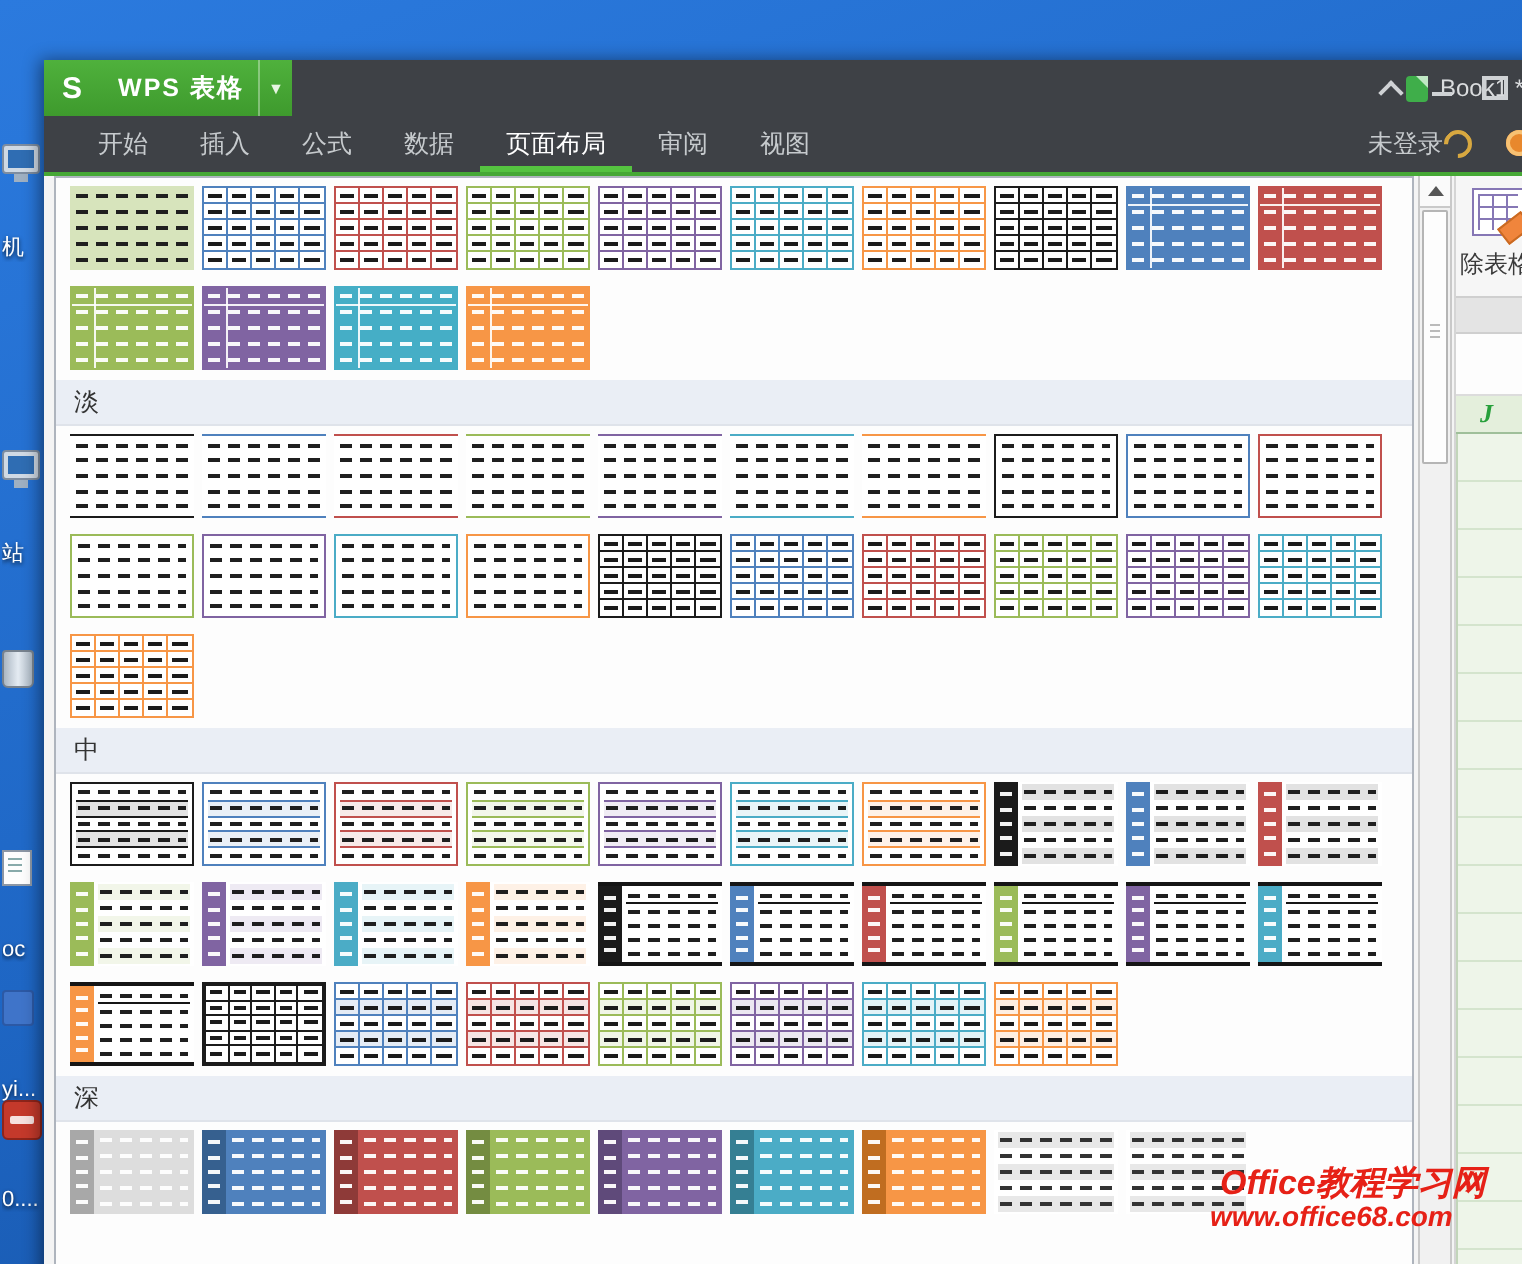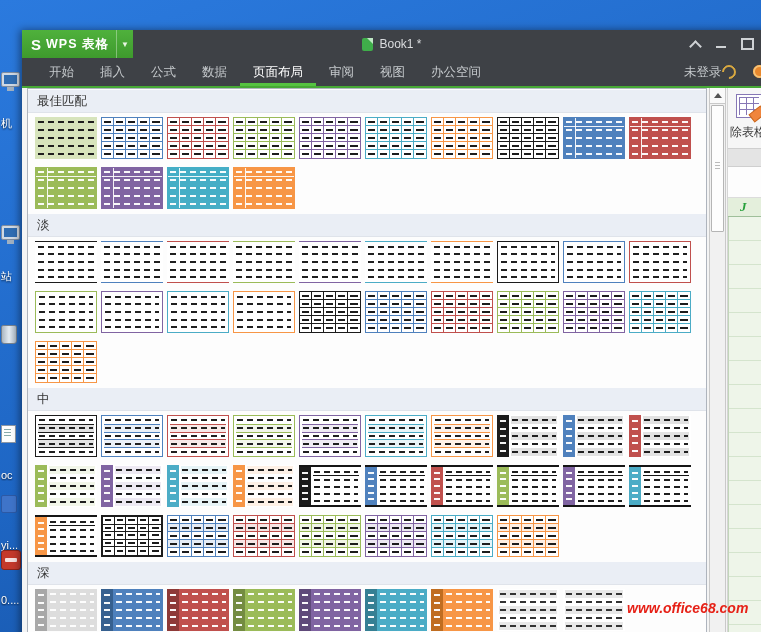--- a/index.html
+++ b/index.html
@@ -22,25 +22,25 @@
   .ic-appr{width:18px;height:18px;background:#c4392b;border-radius:3px;border:1px solid #8e241a;position:relative;}
   .ic-appr::after{content:"";position:absolute;left:3px;top:7px;right:3px;height:4px;background:rgba(255,255,255,.85);border-radius:1px;}
 
   
   .window{position:absolute;left:22px;top:30px;width:790px;height:650px;background:#f4f4f4;
           z-index:10;box-shadow:-2px 0 8px rgba(0,0,0,.45);}
 
   .titlebar{height:28px;background:#3e4146;position:relative;display:flex;align-items:center;}
   .app-chip{height:28px;display:flex;align-items:center;background:linear-gradient(#4fb13c,#3e9a2d);color:#fff;cursor:default;}
   .app-logo{font-weight:bold;font-size:15px;padding:0 5px 0 9px;}
-  .app-name{font-weight:bold;font-size:12.5px;letter-spacing:1px;padding-right:7px;}
+  .app-name{font-weight:bold;font-size:12.5px;letter-spacing:1px;padding-right:7px;margin-left:13px;}
   .app-caret{width:16px;height:28px;display:flex;align-items:center;justify-content:center;
              border-left:1px solid rgba(255,255,255,.35);font-size:8px;color:#e7f5e2;}
   .doc-title{position:absolute;left:0;right:50px;top:0;height:28px;display:flex;align-items:center;
-             justify-content:center;gap:6px;color:#dadcde;font-size:12px;pointer-events:none;}
+             justify-content:flex-end;gap:6px;color:#dadcde;font-size:12px;pointer-events:none;}
   .doc-ico{width:11px;height:13px;background:#3fae4a;border-radius:2px;position:relative;}
   .doc-ico::after{content:"";position:absolute;right:0;top:0;border:3px solid #bfe8c4;border-left-color:transparent;border-bottom-color:transparent;}
   .win-controls{position:absolute;left:660px;top:0;display:flex;}
   .wc{width:26px;height:28px;display:flex;align-items:center;justify-content:center;}
   .g-chevron{width:7px;height:7px;border-top:2px solid #cfd2d5;border-right:2px solid #cfd2d5;transform:rotate(-45deg);margin-top:4px;}
   .g-min{width:10px;height:2px;background:#cfd2d5;margin-top:6px;}
   .g-max{width:9px;height:8px;border:2px solid #cfd2d5;}
 
   .tabbar{height:28px;background:#3e4146;border-bottom:2px solid #46a835;display:flex;align-items:center;
           padding-left:14px;position:relative;}
@@ -101,21 +101,21 @@
   .hstack{display:flex;flex-direction:row;padding:0;}
   .fcol{width:12px;flex:none;display:flex;flex-direction:column;justify-content:space-evenly;align-items:center;}
   .wdash{width:6px;height:2px;background:rgba(255,255,255,.95);}
   .fbody{flex:1;display:flex;flex-direction:column;justify-content:space-evenly;padding:1px 2px;min-width:0;}
 
   
   .wm{position:absolute;z-index:50;pointer-events:none;}
   .wm-big{left:598px;top:548px;font-size:50px;font-weight:bold;letter-spacing:3px;
           color:rgba(165,175,190,.30);-webkit-text-stroke:2px rgba(150,160,178,.55);font-family:"DejaVu Sans",sans-serif;}
   .wm-l1{left:610px;top:580px;color:#e62117;font-size:17px;font-weight:bold;font-style:italic;white-space:nowrap;}
-  .wm-l2{left:627px;top:600px;color:#e62117;font-size:14px;font-weight:bold;font-style:italic;white-space:nowrap;}
+  .wm-l2{left:605px;top:600px;color:#e62117;font-size:14px;font-weight:bold;font-style:italic;white-space:nowrap;}
 </style>
 </head>
 <body>
 
 <div class="screen">
 
   <div class="desktop">
       <div class="dlabel" style="top: 116px; position: absolute;">机</div>
       <div class="dicon" style="top: 72px;">
         <div class="ic-computer"></div>
@@ -167,30 +167,28 @@
     </div>
 
     <div class="tabbar">
       <div class="tab">开始</div>
         <div class="tab">插入</div>
         <div class="tab">公式</div>
         <div class="tab">数据</div>
         <div class="tab active">页面布局</div>
         <div class="tab">审阅</div>
         <div class="tab">视图</div>
-        <div class="tab">办公空间</div>
         <span class="login">未登录</span>
       <span class="ic-gold"></span>
       <span class="ic-orangeb"></span>
     </div>
 
     <div class="body">
 
       <div class="panel">
-          <div class="sec-h">最佳匹配</div>
           <div class="trow">
             <div class="thumb vstack" style="background: rgb(215, 228, 188);">
               <div class="rw">
                 <div class="dr" style="background: repeating-linear-gradient(90deg, rgb(31, 31, 31) 0px, rgb(31, 31, 31) 6px, transparent 6px, transparent 10px);"></div>
               </div>
               <div class="rw">
                 <div class="dr" style="background: repeating-linear-gradient(90deg, rgb(31, 31, 31) 0px, rgb(31, 31, 31) 6px, transparent 6px, transparent 10px);"></div>
               </div>
               <div class="rw">
                 <div class="dr" style="background: repeating-linear-gradient(90deg, rgb(31, 31, 31) 0px, rgb(31, 31, 31) 6px, transparent 6px, transparent 10px);"></div>
@@ -2908,15 +2906,16 @@
         </div>
         <div class="rs-gray"></div>
         <div class="rs-white"></div>
         <div class="rs-colhead">J</div>
         <div class="rs-cells"></div>
       </div>
 
     </div>
   </div>
 
+  <div class="wm wm-l1">Office教程学习网</div>
   <div class="wm wm-l2">www.office68.com</div>
 
 </div>
 
 </body></html>

